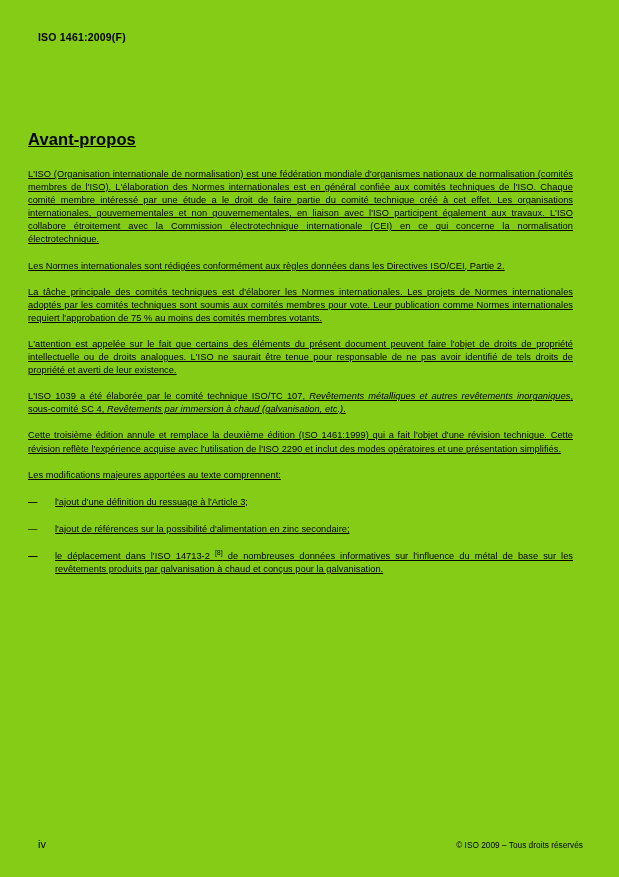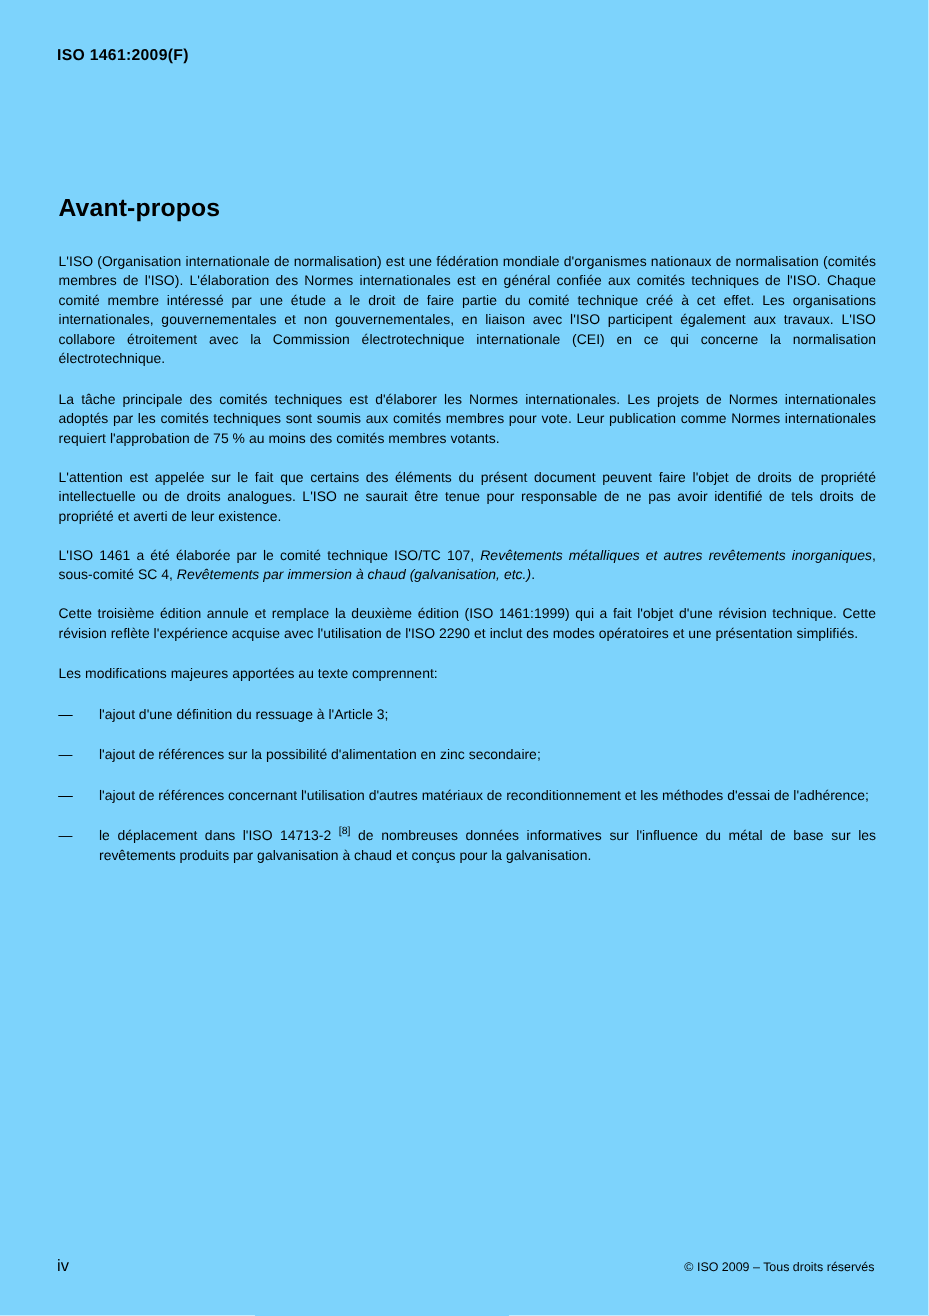--- a/index.html
+++ b/index.html
@@ -8,37 +8,38 @@
     background: #ffffff;
   }
   body {
     font-family: "Liberation Sans", sans-serif;
     color: #000000;
   }
   .page {
     position: relative;
     width: 619px;
     height: 877px;
-    background: #7dd3fc;
+    background: #84cc16;
     overflow: hidden;
     box-sizing: border-box;
   }
   .running-head {
     position: absolute;
     left: 38px;
     top: 31px;
     font-size: 10.5px;
     font-weight: bold;
     letter-spacing: 0.2px;
   }
   .content {
     position: absolute;
-    left: 39px;
+    left: 28px;
     top: 130px;
     width: 545px;
+    text-decoration: underline;
   }
   h1.section-title {
     font-size: 16.5px;
     font-weight: bold;
     margin: 0 0 19px 0;
     letter-spacing: 0.1px;
   }
   p.para {
     font-size: 9.3px;
     line-height: 13.1px;
@@ -102,26 +103,27 @@
 <div class="page">
 
   <div class="running-head">ISO 1461:2009(F)</div>
 
   <div class="content">
 
     <h1 class="section-title">Avant-propos</h1>
 
     <p class="para">L'ISO (Organisation internationale de normalisation) est une fédération mondiale d'organismes nationaux de normalisation (comités membres de l'ISO). L'élaboration des Normes internationales est en général confiée aux comités techniques de l'ISO. Chaque comité membre intéressé par une étude a le droit de faire partie du comité technique créé à cet effet. Les organisations internationales, gouvernementales et non gouvernementales, en liaison avec l'ISO participent également aux travaux. L'ISO collabore étroitement avec la Commission électrotechnique internationale (CEI) en ce qui concerne la normalisation électrotechnique.</p>
 
+    <p class="para">Les Normes internationales sont rédigées conformément aux règles données dans les Directives ISO/CEI, Partie 2.</p>
 
     <p class="para">La tâche principale des comités techniques est d'élaborer les Normes internationales. Les projets de Normes internationales adoptés par les comités techniques sont soumis aux comités membres pour vote. Leur publication comme Normes internationales requiert l'approbation de 75 % au moins des comités membres votants.</p>
 
     <p class="para">L'attention est appelée sur le fait que certains des éléments du présent document peuvent faire l'objet de droits de propriété intellectuelle ou de droits analogues. L'ISO ne saurait être tenue pour responsable de ne pas avoir identifié de tels droits de propriété et averti de leur existence.</p>
 
-    <p class="para"><span>L'ISO 1461 a été élaborée par le comité technique ISO/TC 107, </span><span class="italic">Revêtements métalliques et autres revêtements inorganiques</span><span>, sous-comité SC 4, </span><span class="italic">Revêtements par immersion à chaud (galvanisation, etc.)</span><span>.</span></p>
+    <p class="para"><span>L'ISO 1039 a été élaborée par le comité technique ISO/TC 107, </span><span class="italic">Revêtements métalliques et autres revêtements inorganiques</span><span>, sous-comité SC 4, </span><span class="italic">Revêtements par immersion à chaud (galvanisation, etc.)</span><span>.</span></p>
 
     <p class="para">Cette troisième édition annule et remplace la deuxième édition (ISO 1461:1999) qui a fait l'objet d'une révision technique. Cette révision reflète l'expérience acquise avec l'utilisation de l'ISO 2290 et inclut des modes opératoires et une présentation simplifiés.</p>
 
     <p class="para lead-in">Les modifications majeures apportées au texte comprennent:</p>
 
     <ul class="change-list">
       <li>
         <span class="dash">—</span>
       </li>
       <li>
@@ -130,21 +132,21 @@
       <li>
         <span class="dash">—</span><span>l'ajout de références sur la possibilité d'alimentation en zinc secondaire;</span>
       </li>
       <li>
         <span class="dash">—</span>
       </li>
       <li>
         <span class="dash">—</span>
       </li>
       <li>
-        <span class="dash">—</span><span>l'ajout de références concernant l'utilisation d'autres matériaux de reconditionnement et les méthodes d'essai de l'adhérence;</span>
+        <span class="dash">—</span>
       </li>
       <li>
         <span class="dash">—</span><span>le déplacement dans l'ISO 14713-2 </span><sup class="ref">[8]</sup><span> de nombreuses données informatives sur l'influence du métal de base sur les revêtements produits par galvanisation à chaud et conçus pour la galvanisation.</span>
       </li>
     </ul>
 
   </div>
 
   <div class="footer">
     <span class="folio">iv</span>

